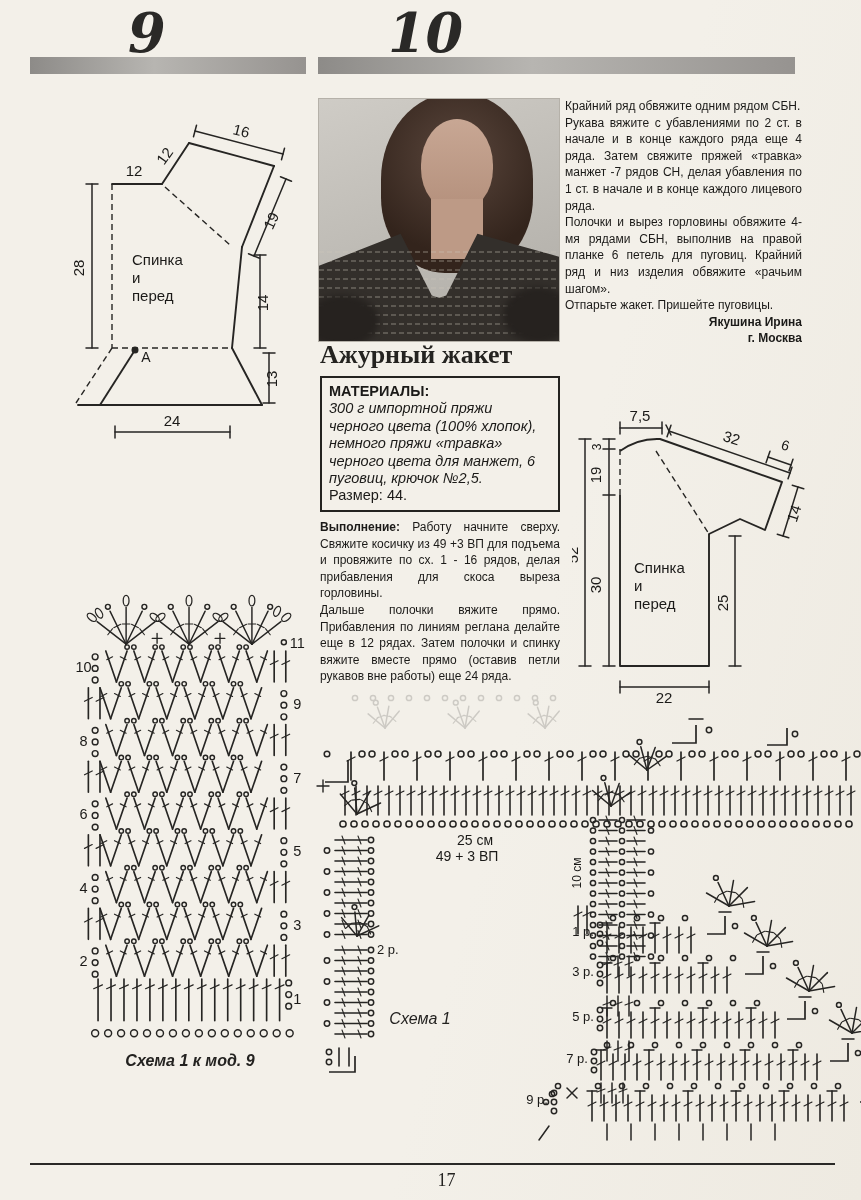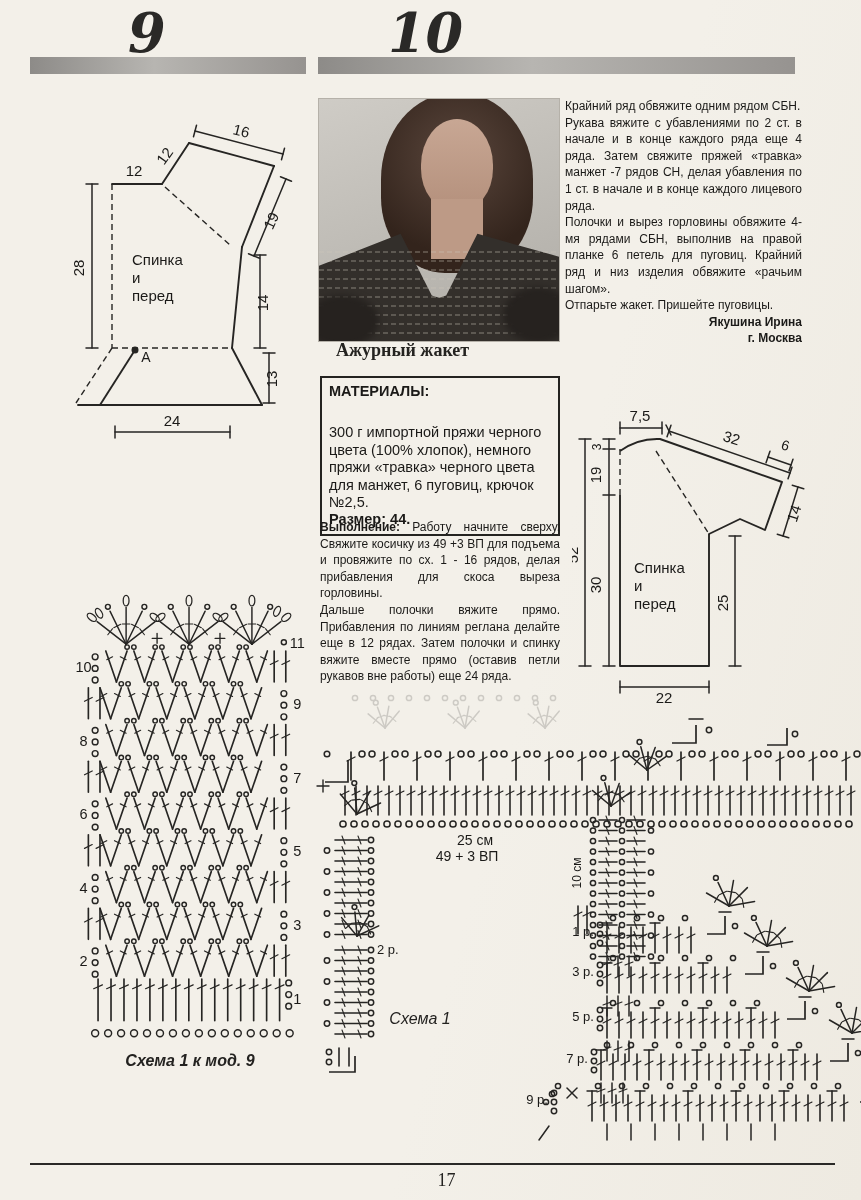--- a/index.html
+++ b/index.html
@@ -6,26 +6,26 @@
   .page{position:relative;width:861px;height:1200px;margin:0 auto;overflow:hidden;
         background:linear-gradient(105deg,#f3f0e9 60%,#eeeae1);
         font-family:"Liberation Sans",sans-serif;color:#1b1a18;}
   .pgnum{position:absolute;font-family:"DejaVu Serif",serif;font-style:italic;font-weight:700;
          font-size:54px;line-height:1;color:#2a2927;}
   .bar{position:absolute;height:17px;top:57px;
        background:linear-gradient(90deg,#8d8b88,#b7b5b1 45%,#969390);}
   .bodytext{position:absolute;font-size:12px;line-height:16.6px;text-align:justify;}
   .bodytext p{margin:0;}
   .title{position:absolute;left:320px;top:340px;width:240px;
-         font-family:"Liberation Serif",serif;font-weight:700;font-size:18px;color:#242320;margin-left:16px;}
+         font-family:"Liberation Serif",serif;font-weight:700;font-size:26px;color:#242320;}
   .matbox{position:absolute;left:320px;top:376px;width:222px;border:2px solid #242320;
           padding:5px 7px;font-size:14.5px;line-height:17.4px;}
   .mathead{font-weight:700;}
-  .mattext{margin-top:24px;}
-  .matsize{font-weight:700;}
+  .mattext{font-style:italic;}
+  .matsize{font-weight:400;}
   .author{font-weight:700;text-align:right;margin-top:0;}
   .cap{position:absolute;font-style:italic;font-size:16px;color:#232220;text-align:center;}
   .capb{font-weight:700;}
   .photo{position:absolute;left:318px;top:98px;width:240px;height:242px;overflow:hidden;
          background:linear-gradient(160deg,#cfccc6,#aeaba5);border:1px solid #b5b1a9;}
   .photo div{position:absolute;}
   .hair{left:62px;top:-6px;width:152px;height:180px;border-radius:48% 48% 42% 42%;
         background:radial-gradient(circle at 50% 35%,#5a463c,#33241c 70%);}
   .face{left:102px;top:20px;width:72px;height:92px;border-radius:50% 50% 46% 46%;
         background:linear-gradient(#c8a794,#b4907c);}

